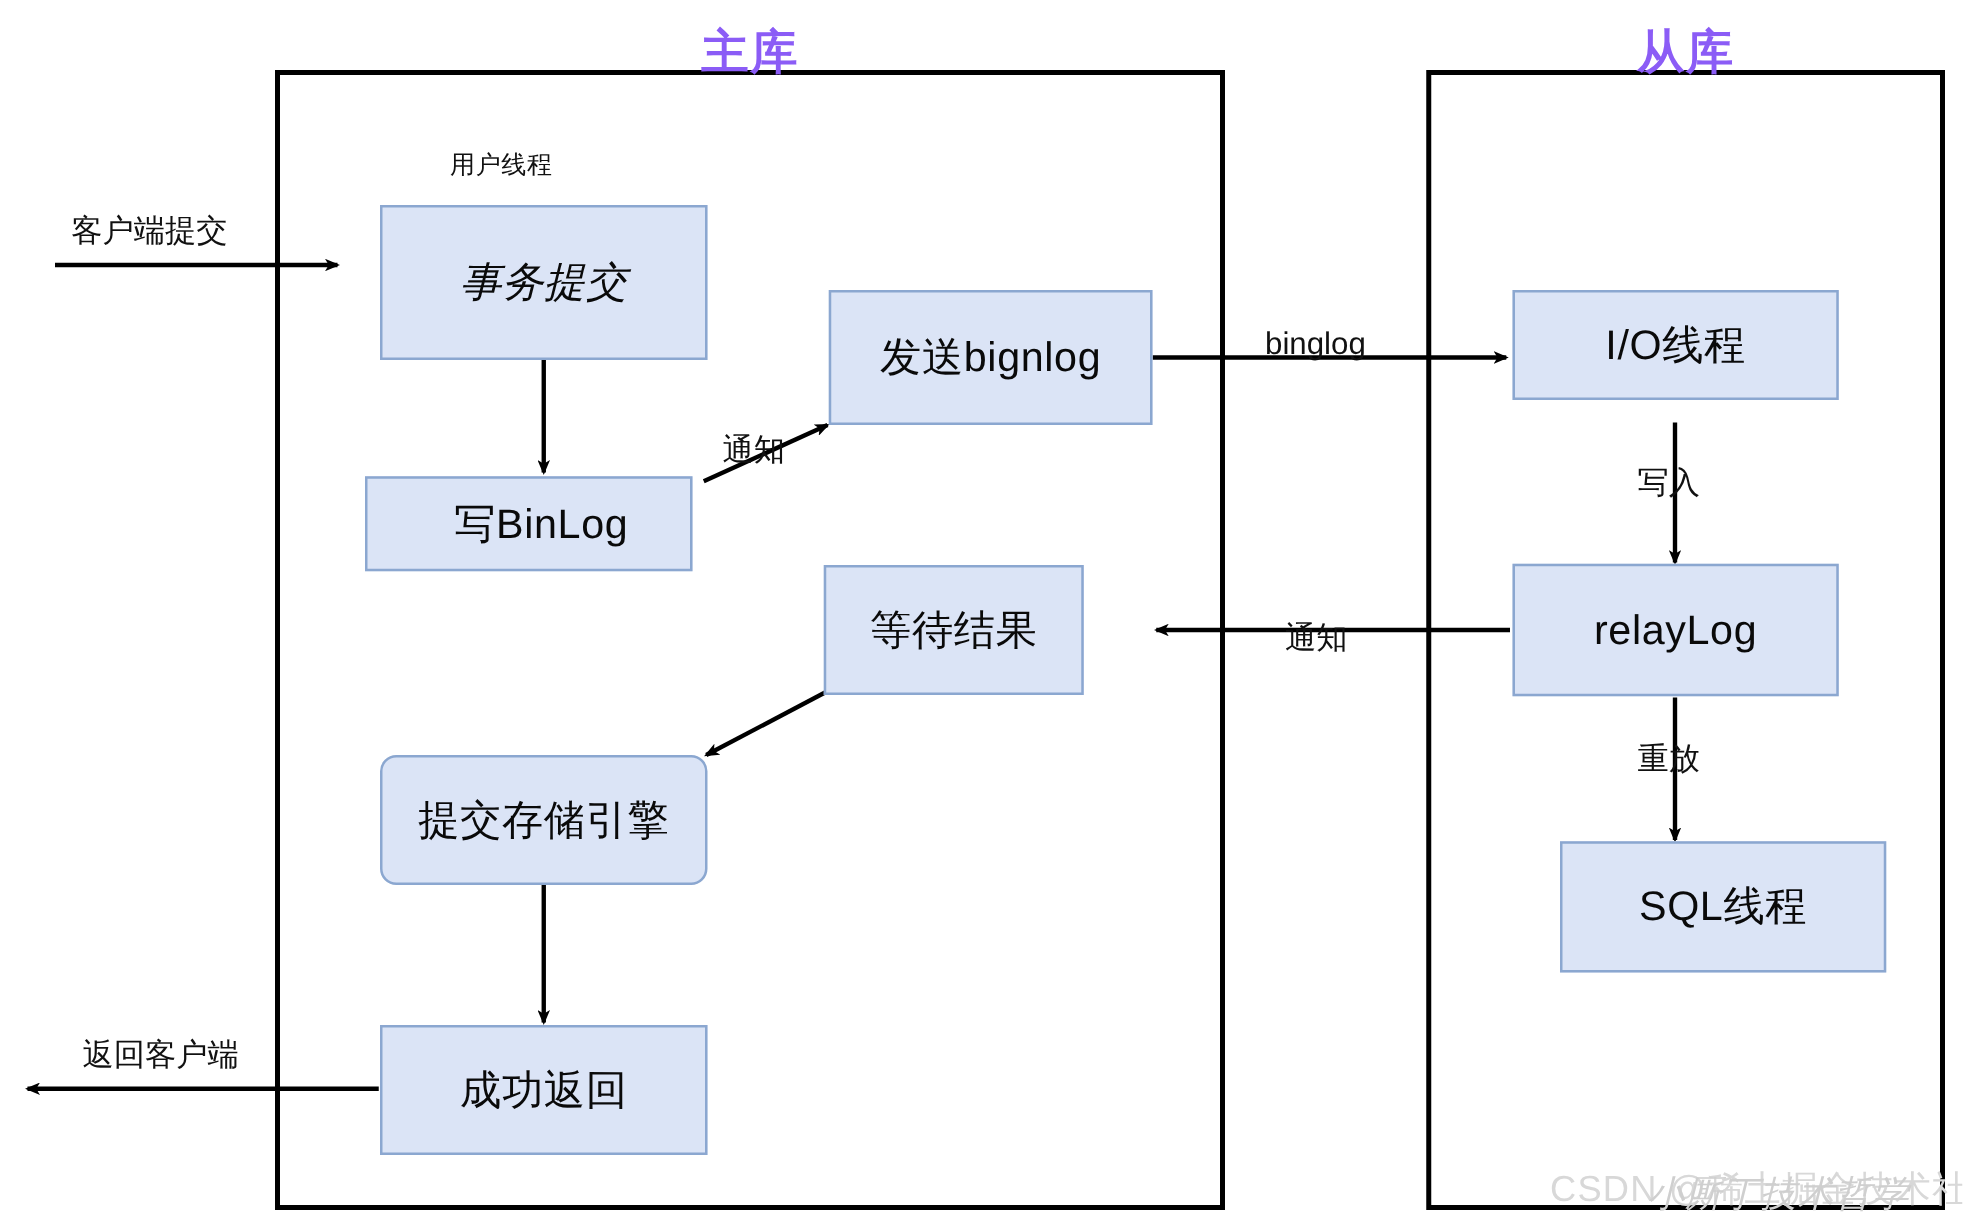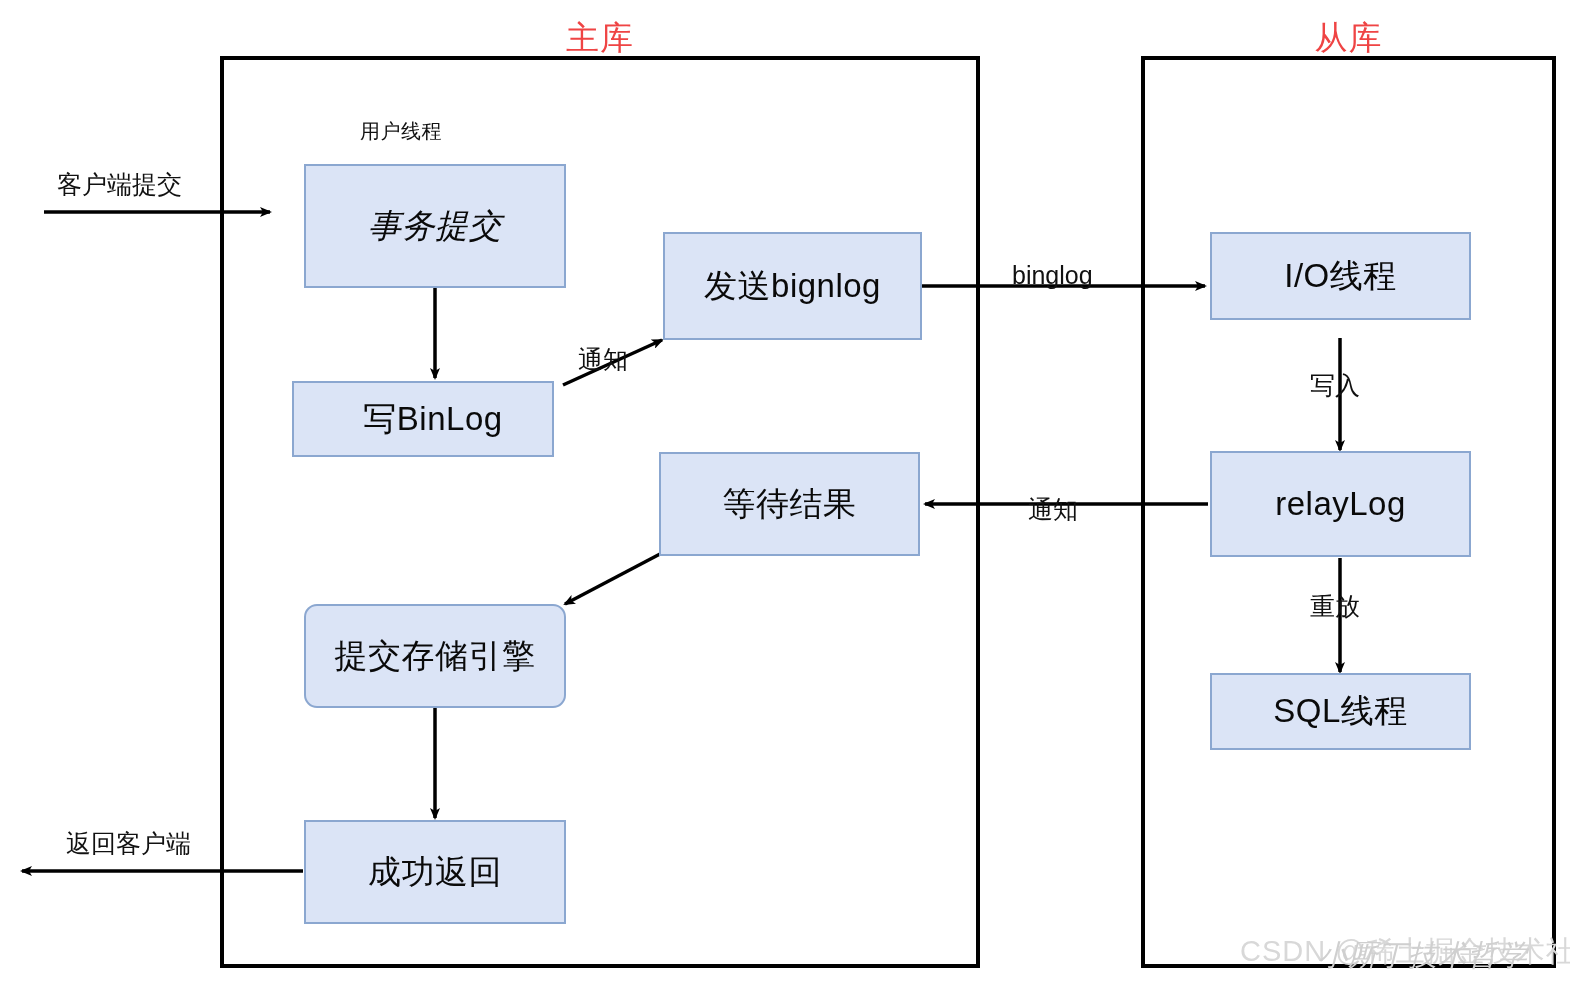--- a/index.html
+++ b/index.html
@@ -17,23 +17,23 @@
   }
   .svg-layer {
     position: absolute;
     left: 0;
     top: 0;
     width: 1570px;
     height: 984px;
   }
   .container-title {
     position: absolute;
-    font-size: 33px;
-    font-weight: 400;
-    color: #ef4444;
+    font-size: 38px;
+    font-weight: 700;
+    color: #8b5cf6;
     text-align: center;
     white-space: nowrap;
     letter-spacing: 1px;
   }
   .group-label {
     position: absolute;
     font-size: 20px;
     font-weight: 500;
     color: #111111;
     white-space: nowrap;
@@ -117,31 +117,31 @@
   <div class="container-title" style="left:1143px; top:16px; width:411px;">从库</div>
 
   <div class="group-label" style="left:360px; top:118px;">用户线程</div>
 
   <div class="node" style="left:304px; top:164px; width:262px; height:124px;font-style:italic;">事务提交</div>
 
   <div class="node" style="left:292px; top:381px; width:262px; height:76px;padding-left:20px;">写BinLog</div>
 
   <div class="node" style="left:663px; top:232px; width:259px; height:108px;">发送bignlog</div>
 
-  <div class="node" style="left:659px; top:452px; width:261px; height:104px;">等待结果</div>
+  <div class="node" style="left:659px; top:452px; width:208px; height:104px;">等待结果</div>
 
   <div class="node" style="left:304px; top:604px; width:262px; height:104px;border-radius:13px;">提交存储引擎</div>
 
   <div class="node" style="left:304px; top:820px; width:262px; height:104px;">成功返回</div>
 
   <div class="node" style="left:1210px; top:232px; width:261px; height:88px;">I/O线程</div>
 
   <div class="node" style="left:1210px; top:451px; width:261px; height:106px;">relayLog</div>
 
-  <div class="node" style="left:1210px; top:673px; width:261px; height:77px;">SQL线程</div>
+  <div class="node" style="left:1248px; top:673px; width:261px; height:105px;">SQL线程</div>
 
   <div class="edge-label" style="left:57px; top:168px;">客户端提交</div>
 
   <div class="edge-label" style="left:66px; top:827px;">返回客户端</div>
 
   <div class="edge-label" style="left:578px; top:343px;">通知</div>
 
   <div class="edge-label" style="left:1012px; top:261px;">binglog</div>
 
   <div class="edge-label" style="left:1028px; top:493px;">通知</div>

